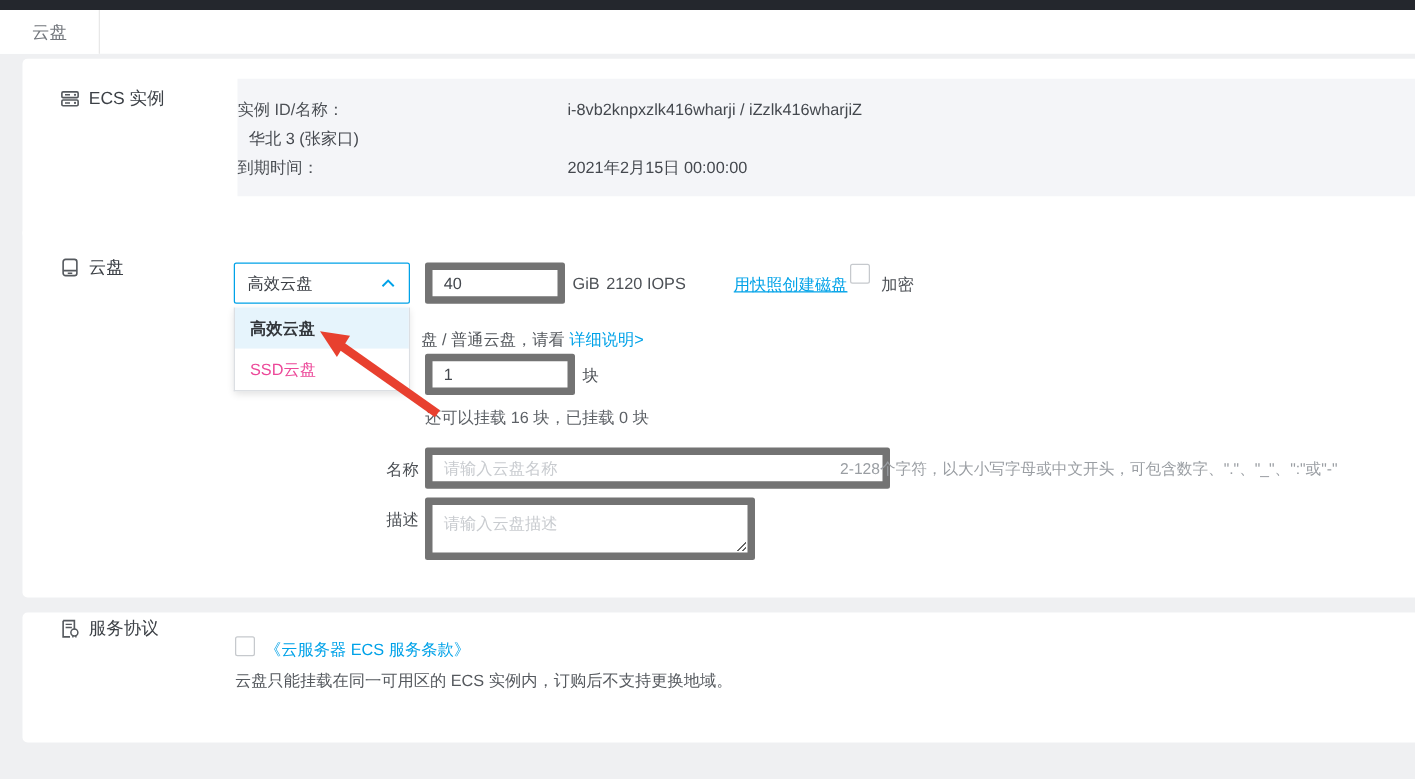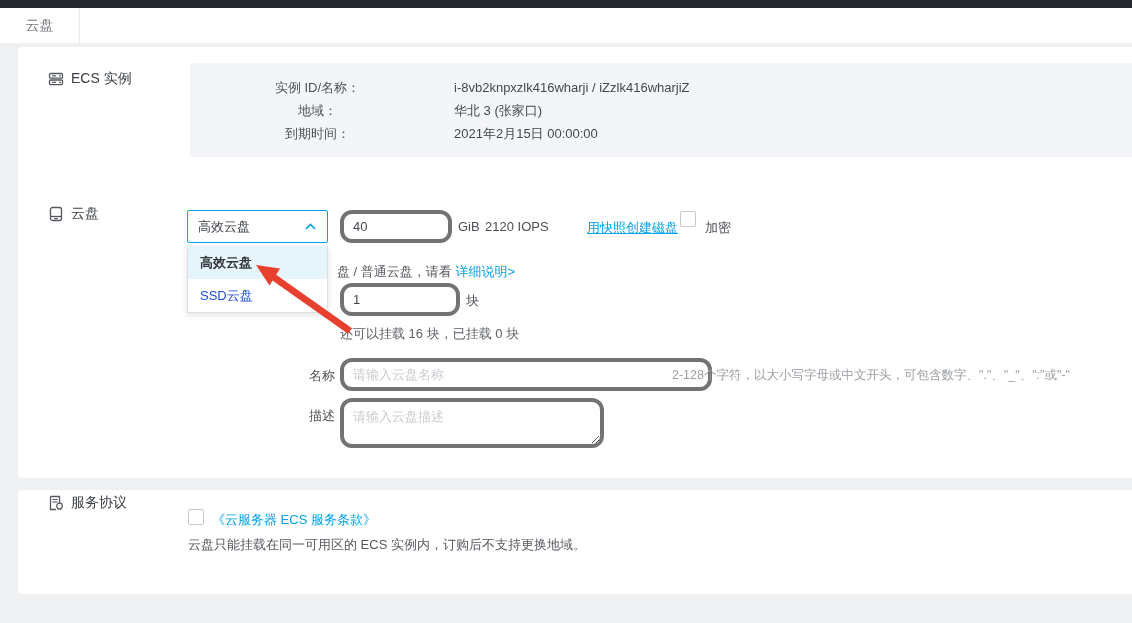--- a/index.html
+++ b/index.html
@@ -26,39 +26,39 @@
     position:absolute; left:30px; display:flex; align-items:center; gap:7px;
     font-size:14px; color:#3c4046;
   }
   .card-title svg { flex:0 0 auto; }
   
   .info-box {
     position:absolute; left:172px; top:16px; right:0; height:94px;
     background:#f4f5f8; padding-top:13px;
   }
   .info-row { display:flex; height:23px; line-height:23px; font-size:13px; }
-  .info-label { width:255px; text-align:center; color:#4d5156; }
+  .info-label { width:255px; text-align:left; color:#4d5156; }
   .info-value { margin-left:9px; color:#44484e; }
   
   .sel {
     position:absolute; left:169px; top:28px; width:141px; height:33px;
     border:1px solid #00a2e8; background:#fff; border-radius:2px;
     display:flex; align-items:center; font-size:13px; color:#3c4046;
     padding:0 10px; cursor:pointer;
   }
   .sel .caret { position:absolute; right:11px; top:12px; }
   .menu {
     position:absolute; left:169px; top:64px; width:141px;
     background:#fff; border:1px solid #dcdfe3; border-top:none;
     box-shadow:0 2px 6px rgba(0,0,0,.12); z-index:10;
   }
-  .menu-item { height:33px; line-height:33px; padding:0 12px; font-size:13px; color:#1d4ed8; cursor:pointer; background:#fff; }
+  .menu-item { height:33px; line-height:33px; padding:0 12px; font-size:13px; color:#ec4899; cursor:pointer; background:#fff; }
   .menu-item.active { background:#e6f4fc; color:#33373c; font-weight:bold; }
   .txt {
-    height:33px; border:4px solid #737373; border-radius:12px; background:#fff;
+    height:33px; border:6px solid #737373; border-radius:2px; background:#fff;
     font-size:13px; color:#44484e; padding:8px 9px;
     font-family:"Liberation Sans","DejaVu Sans",sans-serif;
   }
   .txt::placeholder, textarea::placeholder { color:#c9ccd0; }
   .unit { position:absolute; font-size:13px; color:#4d5156; }
   .link { color:#00a2e8; font-size:13px; text-decoration:none; cursor:pointer; }
   .hint { position:absolute; font-size:12.5px; color:#9a9ea3; white-space:nowrap; }
   .plain { position:absolute; font-size:13px; color:#55595e; white-space:nowrap; }
   .cbx {
     appearance:none; -webkit-appearance:none; width:16px; height:16px;
@@ -95,21 +95,20 @@
         <circle cx="12" cy="11.3" r="0.9" fill="#55595e"></circle>
       </svg>
       <span>ECS 实例</span>
     </div>
     <div class="info-box">
       <div class="info-row">
         <div class="info-label">实例 ID/名称：</div>
         <div class="info-value">i-8vb2knpxzlk416wharji / iZzlk416wharjiZ</div>
       </div>
       <div class="info-row">
-        <div class="info-label">地域：</div>
         <div class="info-value">华北 3 (张家口)</div>
       </div>
       <div class="info-row">
         <div class="info-label">到期时间：</div>
         <div class="info-value">2021年2月15日 00:00:00</div>
       </div>
     </div>
   </div>
 
   <div class="card" id="card-disk">

